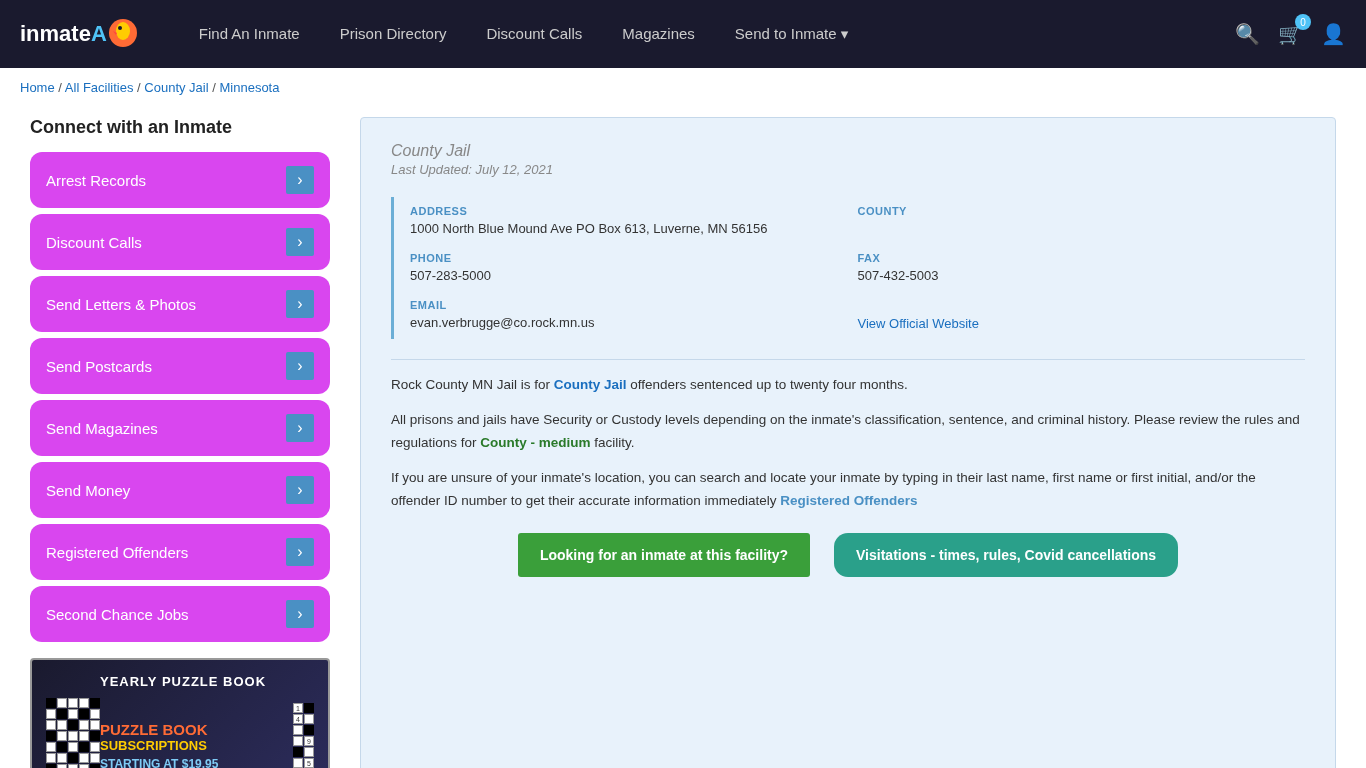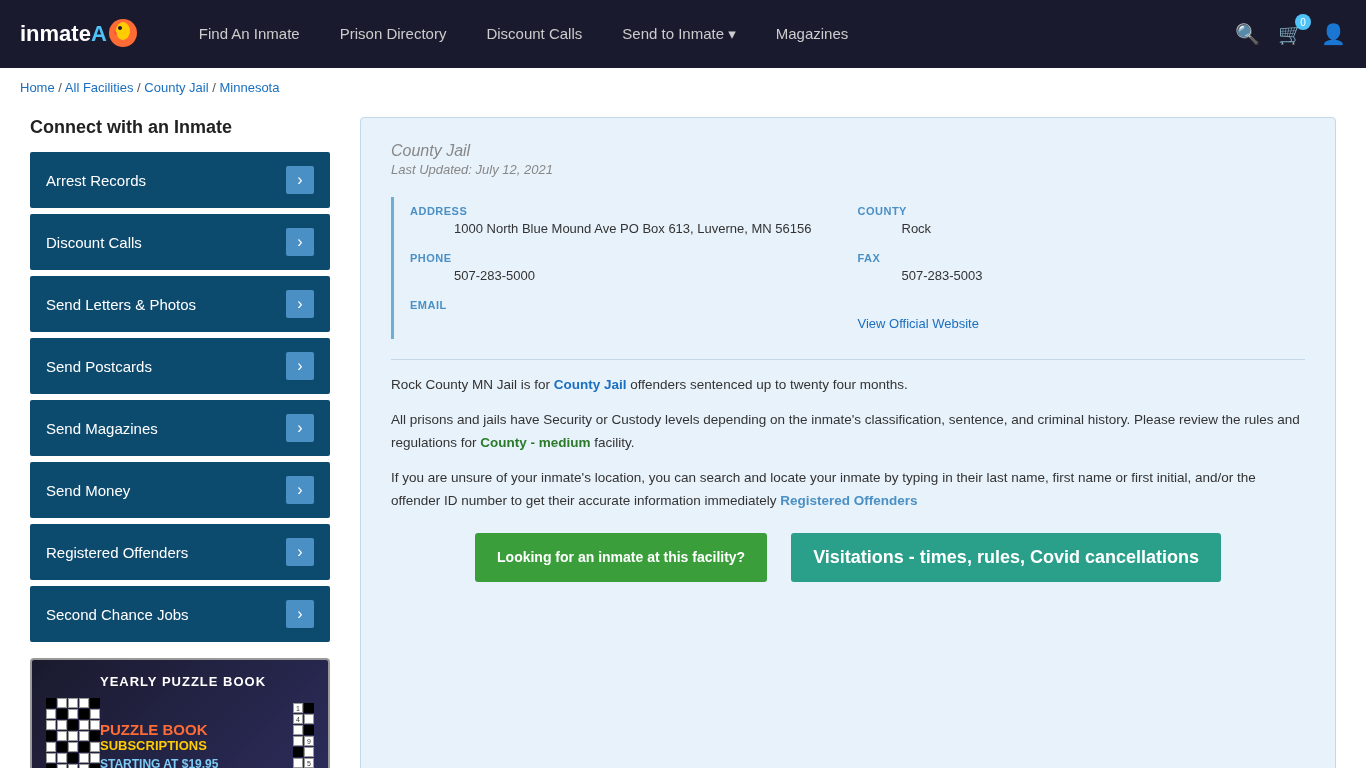--- a/index.html
+++ b/index.html
@@ -82,27 +82,27 @@
       font-weight: bold;
       margin-bottom: 14px;
       color: #222;
     }
     .sidebar-menu {
       display: flex;
       flex-direction: column;
       gap: 6px;
     }
     .sidebar-item {
-      background: #0c4a6e;
+      background: #d946ef;
       display: flex;
       align-items: center;
       justify-content: space-between;
       padding: 14px 16px;
       cursor: pointer;
-      border-radius: 2px;
+      border-radius: 12px;
       color: #fff;
       font-size: 15px;
       font-weight: 500;
       text-decoration: none;
     }
     .sidebar-arrow {
       width: 28px; height: 28px;
       background: #4a90c4;
       border-radius: 2px;
       display: flex;
@@ -194,21 +194,20 @@
       color: #4a90c4;
       font-size: 11px;
       font-weight: bold;
       text-transform: uppercase;
       letter-spacing: 0.5px;
       margin-bottom: 4px;
     }
     .info-value {
       font-size: 13px;
       color: #333;
-      margin-left: 44px;
     }
     .info-link {
       color: #1a6fbf;
       text-decoration: none;
       font-size: 13px;
     }
     .divider { border: none; border-top: 1px solid #c5d8ea; margin: 14px 0; }
     .description {
       font-size: 13.5px;
       line-height: 1.7;
@@ -235,23 +234,23 @@
       border-radius: 3px;
       cursor: pointer;
       text-decoration: none;
       display: inline-block;
     }
     .btn-teal {
       background: #2aa08a;
       color: #fff;
       border: none;
       padding: 14px 22px;
-      font-size: 18px;
+      font-size: 14px;
       font-weight: 600;
-      border-radius: 3px;
+      border-radius: 14px;
       cursor: pointer;
       text-decoration: none;
       display: inline-block;
     }
   </style>
 </head>
 <body>
 
 <nav>
   <div class="nav-logo">
@@ -271,24 +270,24 @@
     <li>
         <a href="#">Find An Inmate</a>
       </li>
     <li>
         <a href="#">Prison Directory</a>
       </li>
     <li>
         <a href="#">Discount Calls</a>
       </li>
     <li>
-        <a href="#">Send to Inmate ▾</a>
+        <a href="#">Magazines</a>
       </li>
     <li>
-        <a href="#">Magazines</a>
+        <a href="#">Send to Inmate ▾</a>
       </li>
   </ul>
   <div class="nav-right">
     <span class="search-icon">🔍</span>
     <span class="cart-icon" style="position:relative;">
       🛒<span class="cart-badge">0</span>
     </span>
     <span class="user-icon">👤</span>
   </div>
 </nav>
@@ -411,32 +410,32 @@
     <div class="facility-subtitle">County Jail</div>
     <div class="facility-updated">Last Updated: July 12, 2021</div>
 
     <div class="info-grid">
       <div class="info-section">
         <div class="info-label">ADDRESS</div>
         <div class="info-value">1000 North Blue Mound Ave PO Box 613, Luverne, MN 56156</div>
       </div>
       <div class="info-section">
         <div class="info-label">COUNTY</div>
-        <div class="info-value">Rock</div>
       </div>
       <div class="info-section">
         <div class="info-label">PHONE</div>
         <div class="info-value">507-283-5000</div>
       </div>
       <div class="info-section">
         <div class="info-label">FAX</div>
-        <div class="info-value">507-283-5003</div>
+        <div class="info-value">507-432-5003</div>
       </div>
       <div class="info-section">
         <div class="info-label">EMAIL</div>
+        <div class="info-value">evan.verbrugge@co.rock.mn.us</div>
       </div>
       <div class="info-section">
         <div class="info-label">&nbsp;</div>
         <a class="info-link" href="#">View Official Website</a>
       </div>
     </div>
 
     <hr class="divider">
 
     <p class="description">

